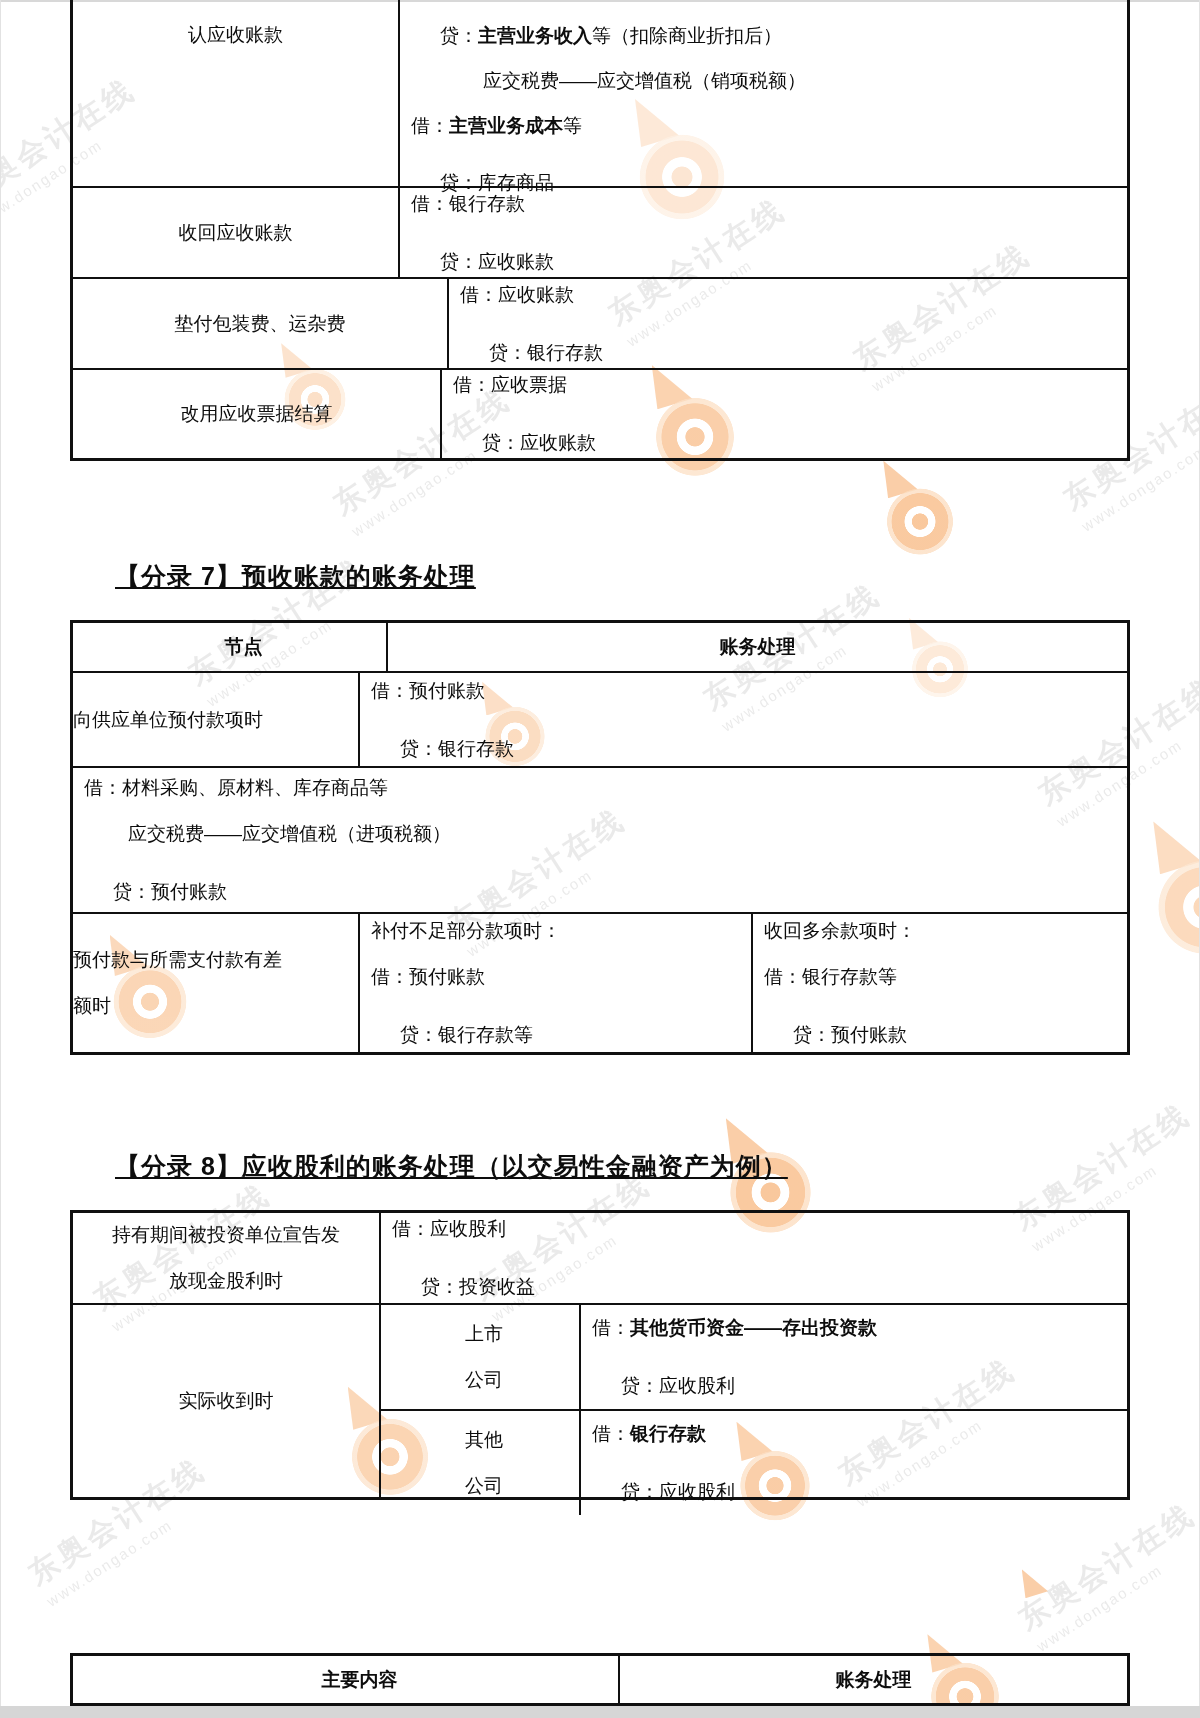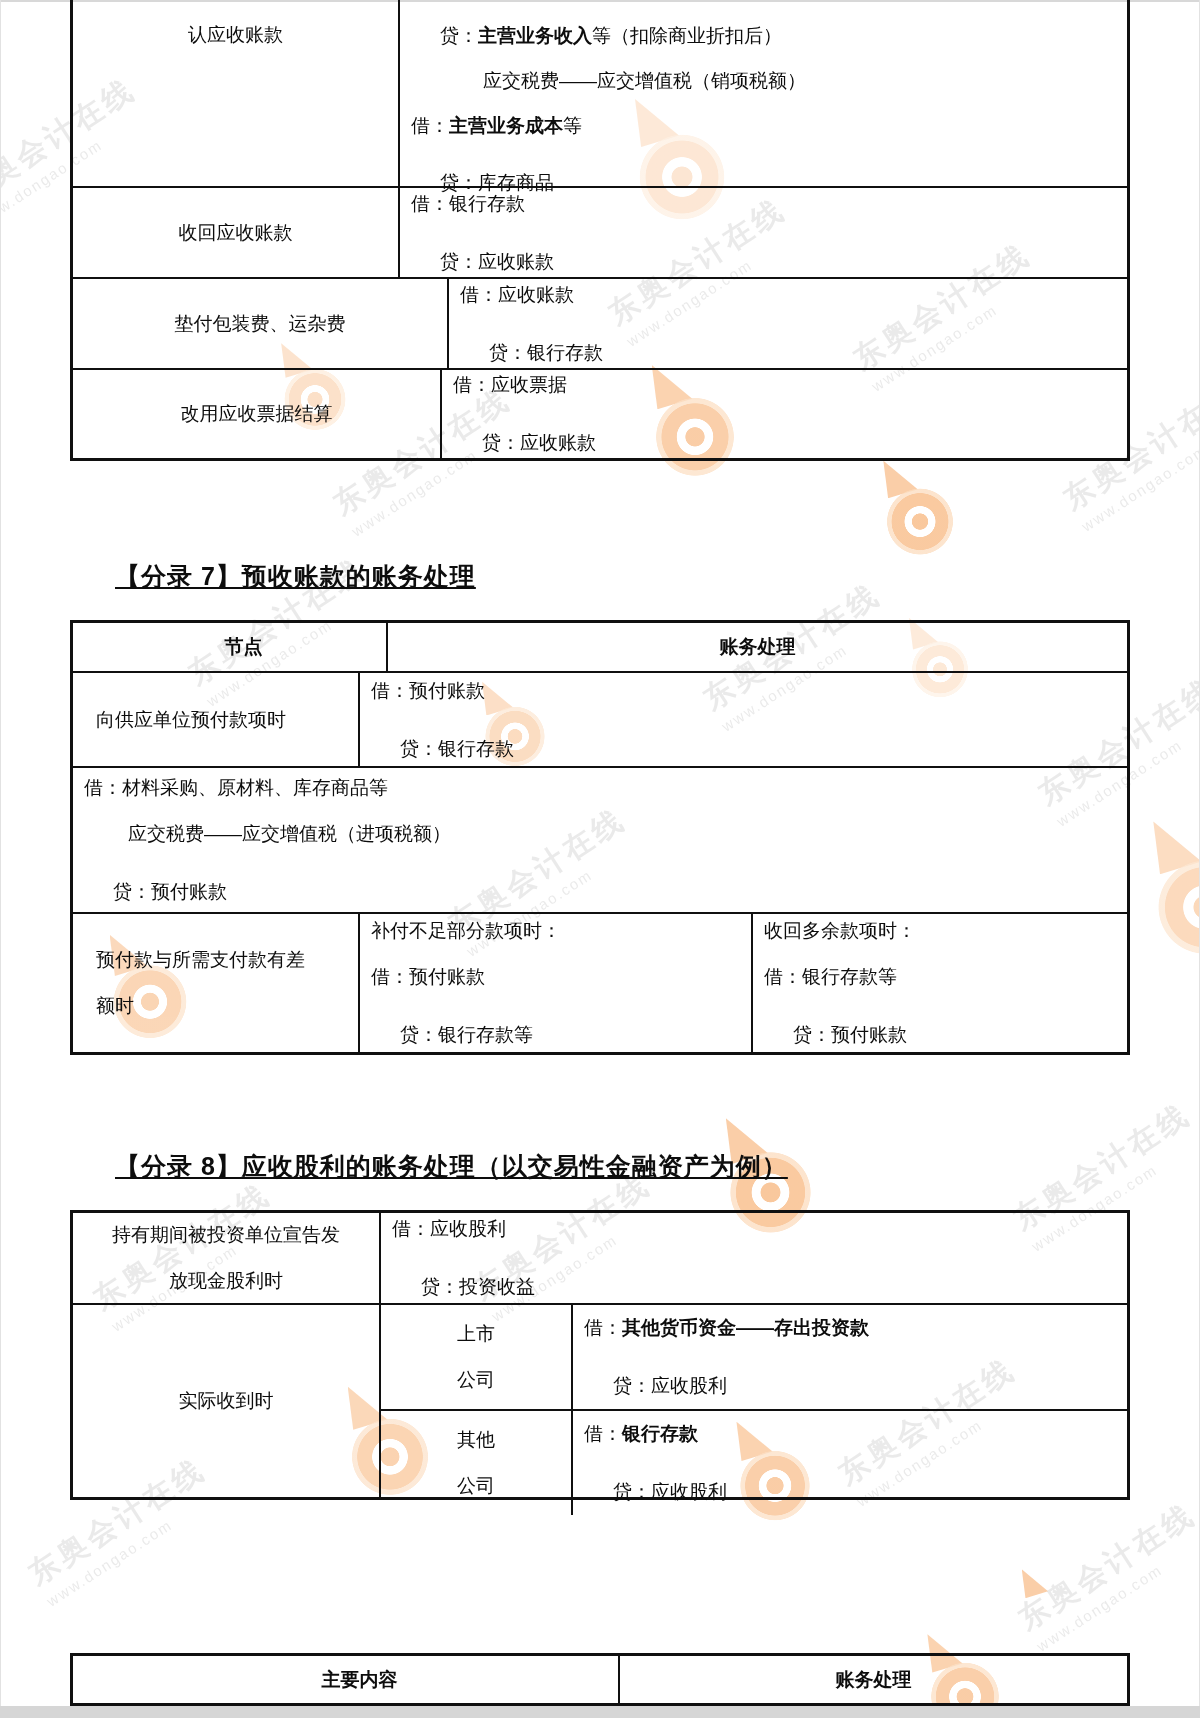--- a/index.html
+++ b/index.html
@@ -30,35 +30,35 @@
   
   .t{position:absolute;left:70px;width:1060px;z-index:1;box-sizing:border-box;
      border:3px solid #101010;background:transparent;}
   .t-open-top{border-top:none;}
   .row{display:flex;box-sizing:border-box;}
   .row + .row{border-top:2px solid #101010;}
   .cell{box-sizing:border-box;min-width:0;}
   .vline{border-right:2px solid #101010;}
   .lab{display:flex;flex-direction:column;align-items:center;justify-content:center;
        text-align:center;line-height:46px;}
-  .lab-left{align-items:flex-start;text-align:left;padding-left:23px;}
+  .lab-left{align-items:flex-start;text-align:left;padding-left:0;}
   .lab-left div{max-width:222px;}
   .lab-top{justify-content:flex-start;padding-top:12px;}
   .cnt{display:flex;flex-direction:column;justify-content:center;padding-left:11px;flex:1;}
   .cnt-top{justify-content:flex-start;padding-top:1px;}
   .ln{line-height:46px;white-space:nowrap;}
   .tight .ln{line-height:45px;}
   .ind1{padding-left:29px;margin-top:12px;}
   .ind2{padding-left:44px;}
   .ind3{padding-left:72px;}
   .b{font-weight:bold;}
   .hdr{font-weight:bold;padding-left:28px;}
   .stack2{display:flex;flex-direction:column;align-items:center;justify-content:center;line-height:46px;}
   .subcol{flex:1;display:flex;flex-direction:column;}
-  .subrow{display:flex;flex:1;}
+  .subrow{display:flex;flex:1;padding-left:8px;}
   .subrow + .subrow{border-top:2px solid #101010;}
 
   
   .h{position:absolute;left:115px;z-index:1;font-weight:bold;font-size:25px;letter-spacing:1px;text-decoration:underline;}
 </style>
 </head>
 <body>
 
 <div id="page">
 

